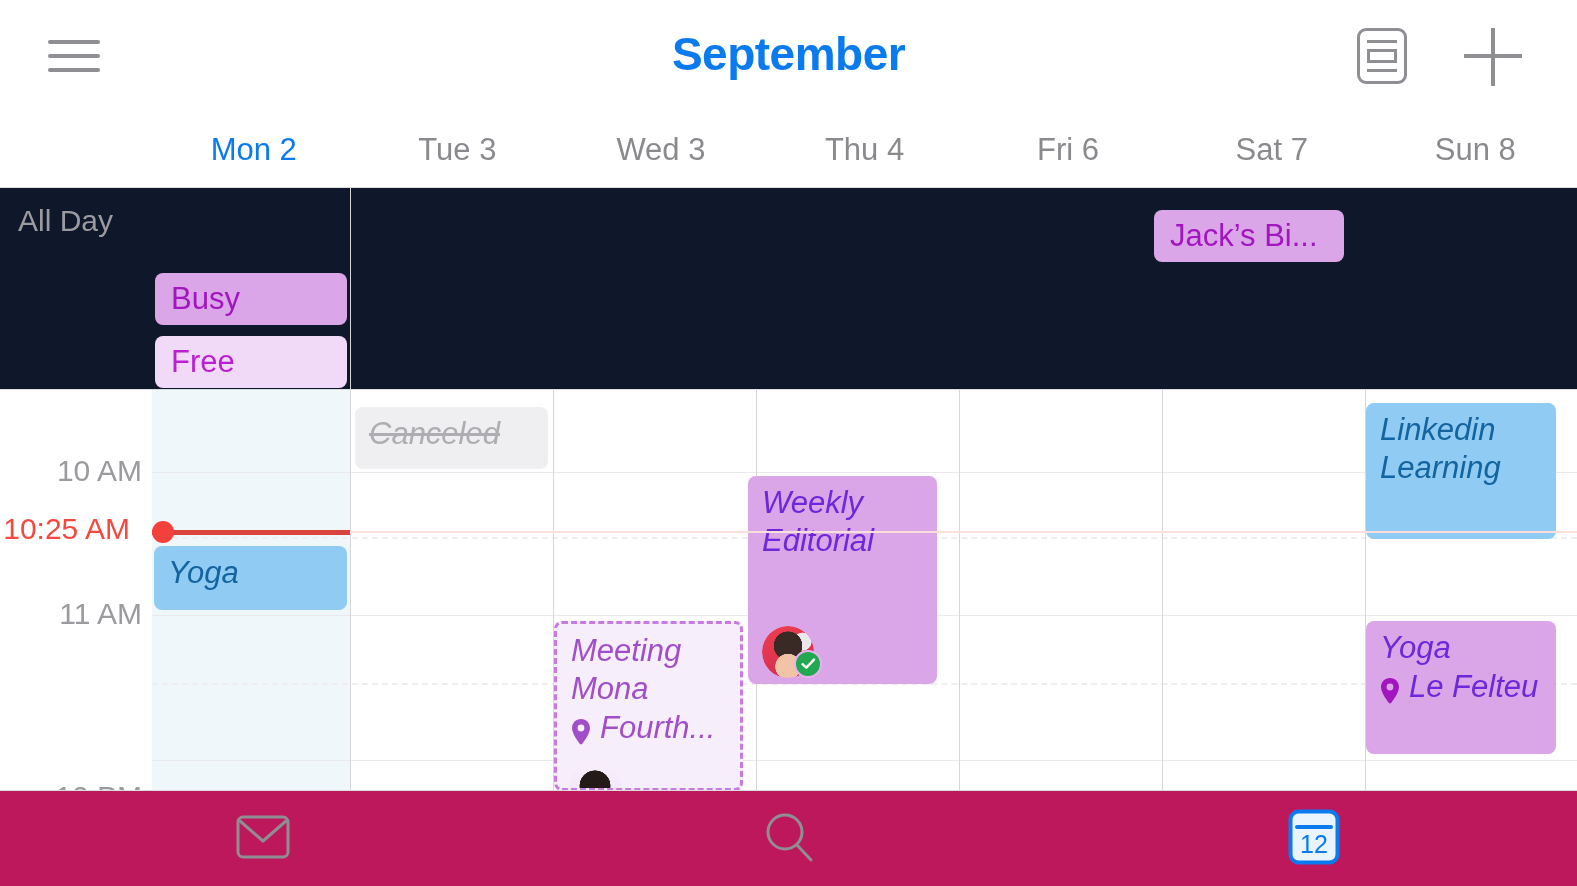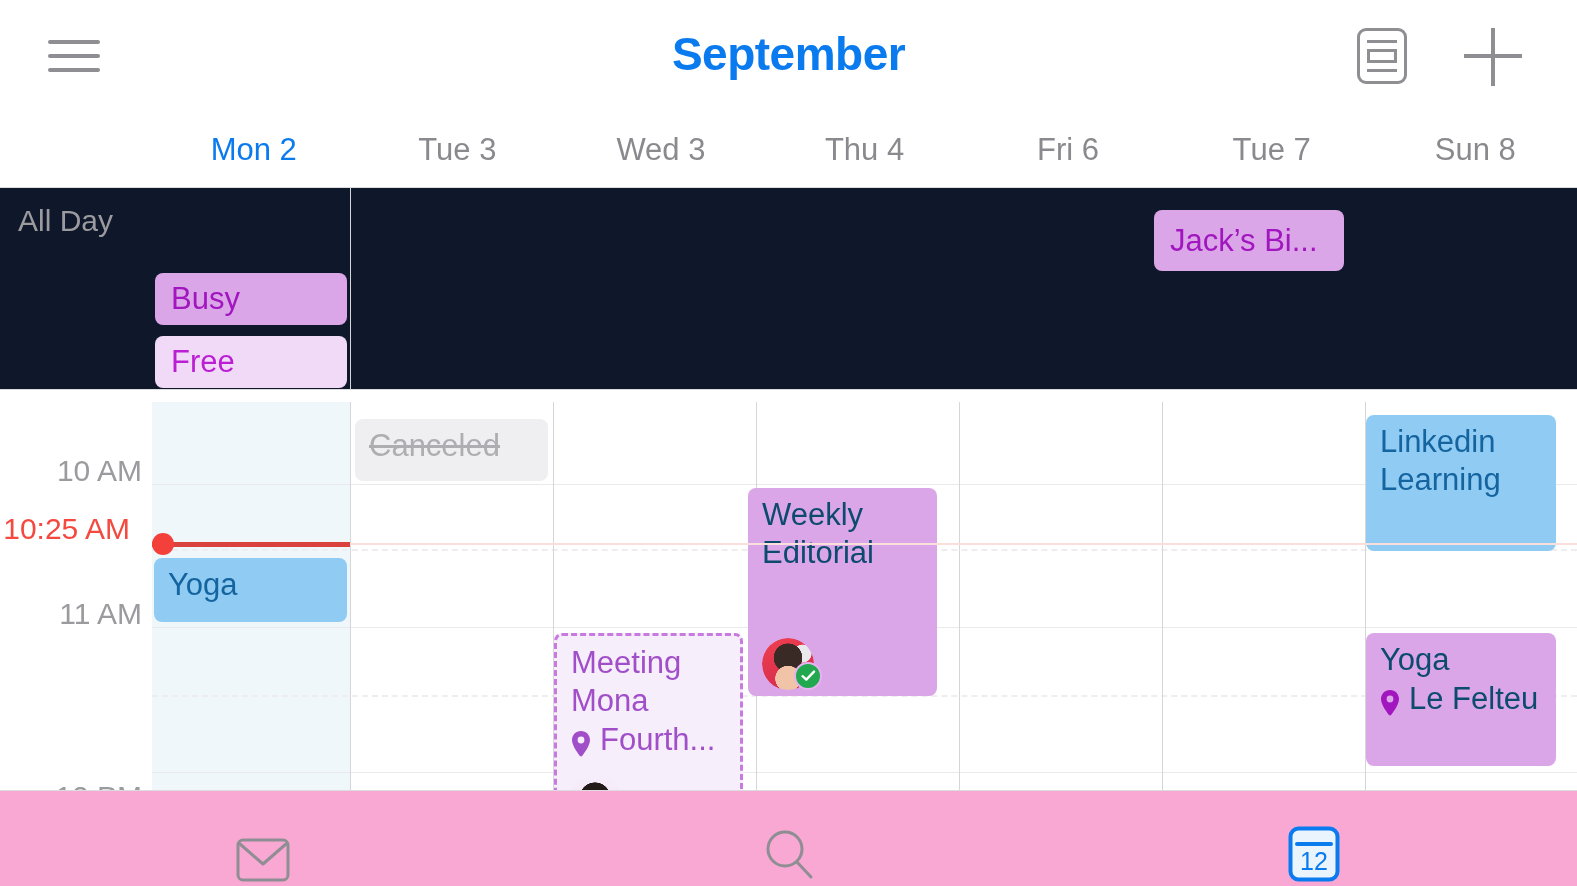--- a/index.html
+++ b/index.html
@@ -197,22 +197,22 @@
   }
   .now-label {
     position: absolute;
     right: 22px;
     font-size: 30px;
     color: #f4493f;
     white-space: nowrap;
   }
   .grid-cols {
     position: absolute;
-    left: 152px; top: 12px;
-    width: 1268px; height: 400px;
+    left: 152px; top: 0;
+    width: 1268px; height: 400px; font-style: italic;
   }
   .today-col {
     position: absolute;
     left: 0; top: 0;
     width: 198px; height: 400px;
     background: #f0f7fb;
   }
   .col-divider {
     position: absolute;
     top: 0;
@@ -280,21 +280,21 @@
   }
   .pin {
     display: inline-block;
     width: 20px; height: 26px;
     margin-right: 9px;
     flex: 0 0 auto;
   }
   .ev-blue { background: #8fcbf2; }
   .ev-blue .ev-title { color: #1464a0; }
   .ev-purple { background: #dba6e8; }
-  .ev-purple .ev-title, .ev-purple .ev-loc { color: #0c4a6e; }
+  .ev-purple .ev-title, .ev-purple .ev-loc { color: #6d28d9; }
   .ev-dashed {
     background: #f7eefb;
     border: 3px dashed #c77ae0;
   }
   .ev-dashed .ev-title, .ev-dashed .ev-loc { color: #a04fc9; }
   .ev-canceled {
     background: #efeff1;
   }
   .ev-canceled .ev-title {
     color: #adadb2;
@@ -325,25 +325,24 @@
     justify-content: center;
   }
   .badge-check svg { display: block; }
 
   
   .tabbar {
     position: absolute;
     left: 0; top: 790px;
     width: 1577px;
     height: 96px;
-    background: #f9a8d4;
+    background: #be185d;
     border-top: 1px solid #dcdcdf;
     box-sizing: border-box;
     display: flex;
-    align-items: flex-end;
   }
   .tab {
     flex: 1 1 0;
     display: flex;
     align-items: center;
     justify-content: center;
     cursor: pointer;
   }
 </style>
 </head>
@@ -365,32 +364,32 @@
 </div>
 
 <div class="dayheader">
   <div class="dh-gutter"></div>
   <div class="dh-cols">
     <div class="dh-col today">Mon 2</div>
     <div class="dh-col">Tue 3</div>
     <div class="dh-col">Wed 3</div>
     <div class="dh-col">Thu 4</div>
     <div class="dh-col">Fri 6</div>
-    <div class="dh-col">Tue 7</div>
+    <div class="dh-col">Sat 7</div>
     <div class="dh-col">Sun 8</div>
   </div>
 </div>
 
 <div class="allday">
   <div class="allday-label">All Day</div>
   <div class="allday-grid">
     <div class="allday-divider"></div>
     <div class="ad-event ad-lilac" style="left:3px; top:148px; width:192px; height:52px;">Free</div>
     <div class="ad-event ad-purple" style="left:3px; top:85px; width:192px; height:52px;">Busy</div>
-    <div class="ad-event ad-purple" style="left:1002px; top:22px; width:190px; height:61px;text-align:right;">Jack’s Bi...</div>
+    <div class="ad-event ad-purple" style="left:1002px; top:22px; width:190px; height:52px;text-align:right;">Jack’s Bi...</div>
   </div>
 </div>
 
 <div class="grid">
 
   <div class="grid-cols">
     <div class="today-col"></div>
 
     <div class="hline" style="top:82px;"></div>
     <div class="hline half" style="top:147px;"></div>

